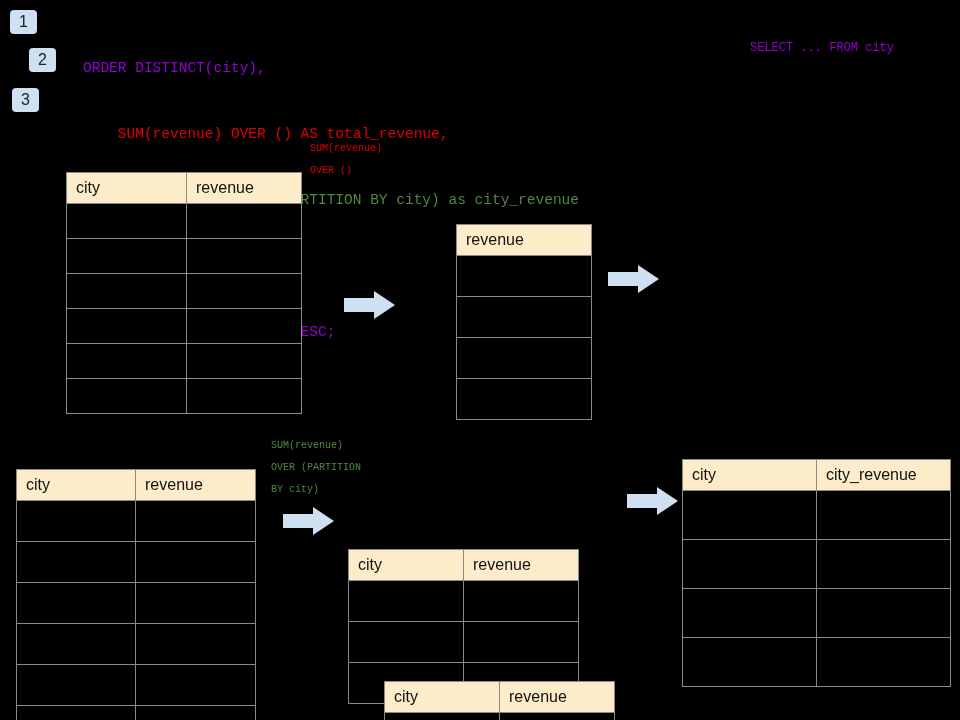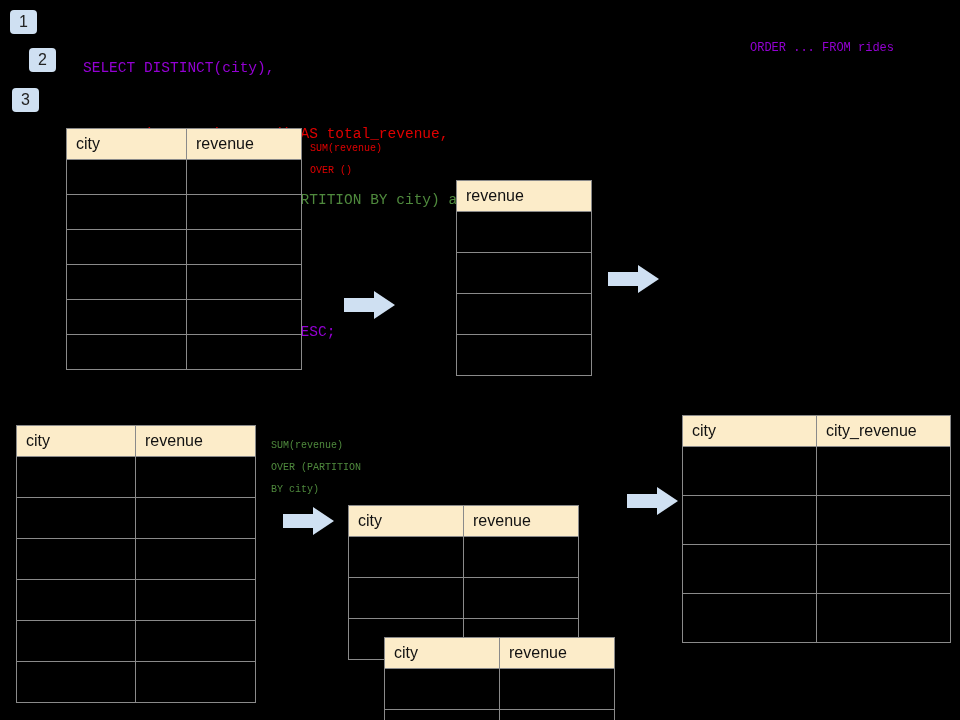--- a/index.html
+++ b/index.html
@@ -82,20 +82,21 @@
     height: 32px;
   }
 
   
   .tbl {
     position: absolute;
     border-collapse: collapse;
     background: #e5e5e5;
     table-layout: fixed;
     border: 1px solid #8a8a8a;
+    margin-top: 44px;
   }
   .tbl th, .tbl td {
     border: 1px solid #8a8a8a;
     padding: 0;
     margin: 0;
   }
   .tbl th {
     background: #fcecc9;
     color: #111111;
     font-family: "Liberation Sans", sans-serif;
@@ -157,28 +158,28 @@
   <span>1</span>
 </div>
 <div class="badge" id="badge-2">
   <span>2</span>
 </div>
 <div class="badge" id="badge-3">
   <span>3</span>
 </div>
 
 <div class="sql-block">
-  <div class="sql-line c-purple">SELECT DISTINCT(city),</div>
+  <div class="sql-line c-purple">ORDER DISTINCT(city),</div>
   <div class="sql-line c-red">    SUM(revenue) OVER () AS total_revenue,</div>
   <div class="sql-line c-green">    SUM(revenue) OVER (PARTITION BY city) as city_revenue</div>
   <div class="sql-line c-purple">  FROM rides</div>
   <div class="sql-line c-purple">  ORDER by city_revenue DESC;</div>
 </div>
 
-<div class="sql-note">ORDER ... FROM rides</div>
+<div class="sql-note">SELECT ... FROM city</div>
 
 <div class="annot" id="annot-over-empty">SUM(revenue)
 OVER ()</div>
 
 <div class="annot" id="annot-over-partition">SUM(revenue)
 OVER (PARTITION
 BY city)</div>
 
 <svg class="arrow" style="left:344px; top:289px;" viewBox="0 0 52 32">
   <polygon points="0,9 30,9 30,2 51,16 30,30 30,23 0,23" fill="#cfe0f2"></polygon>

